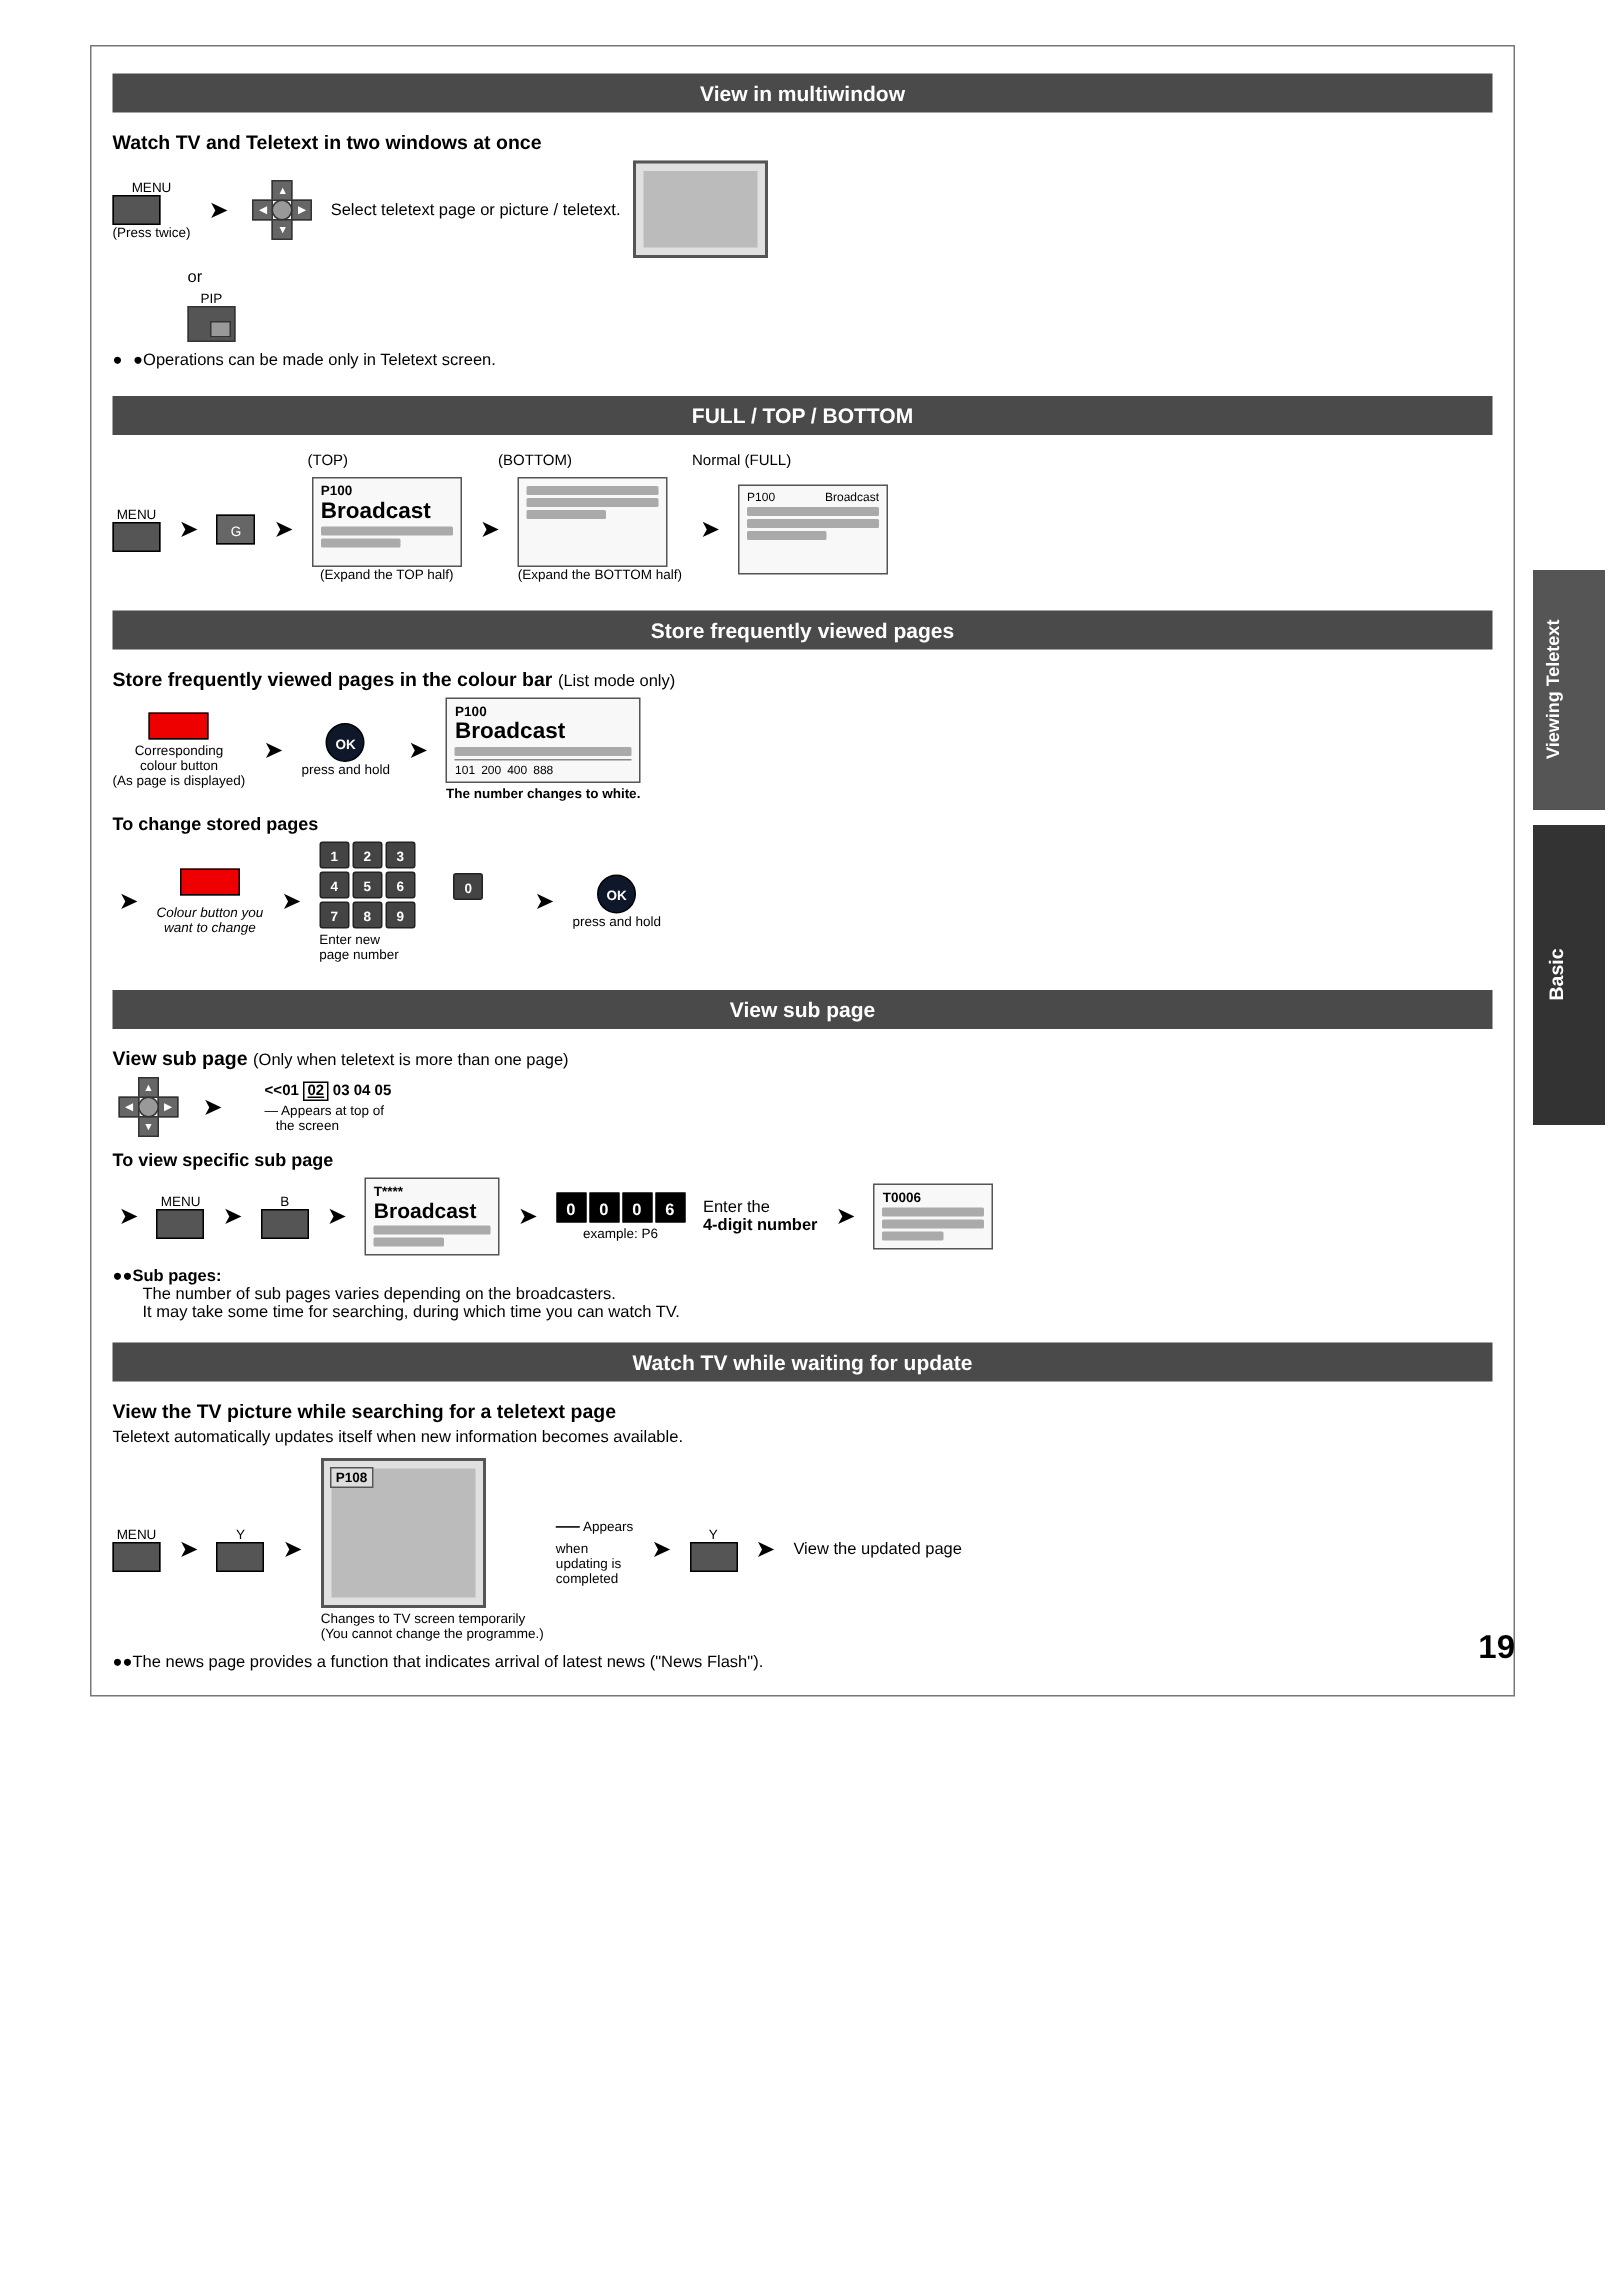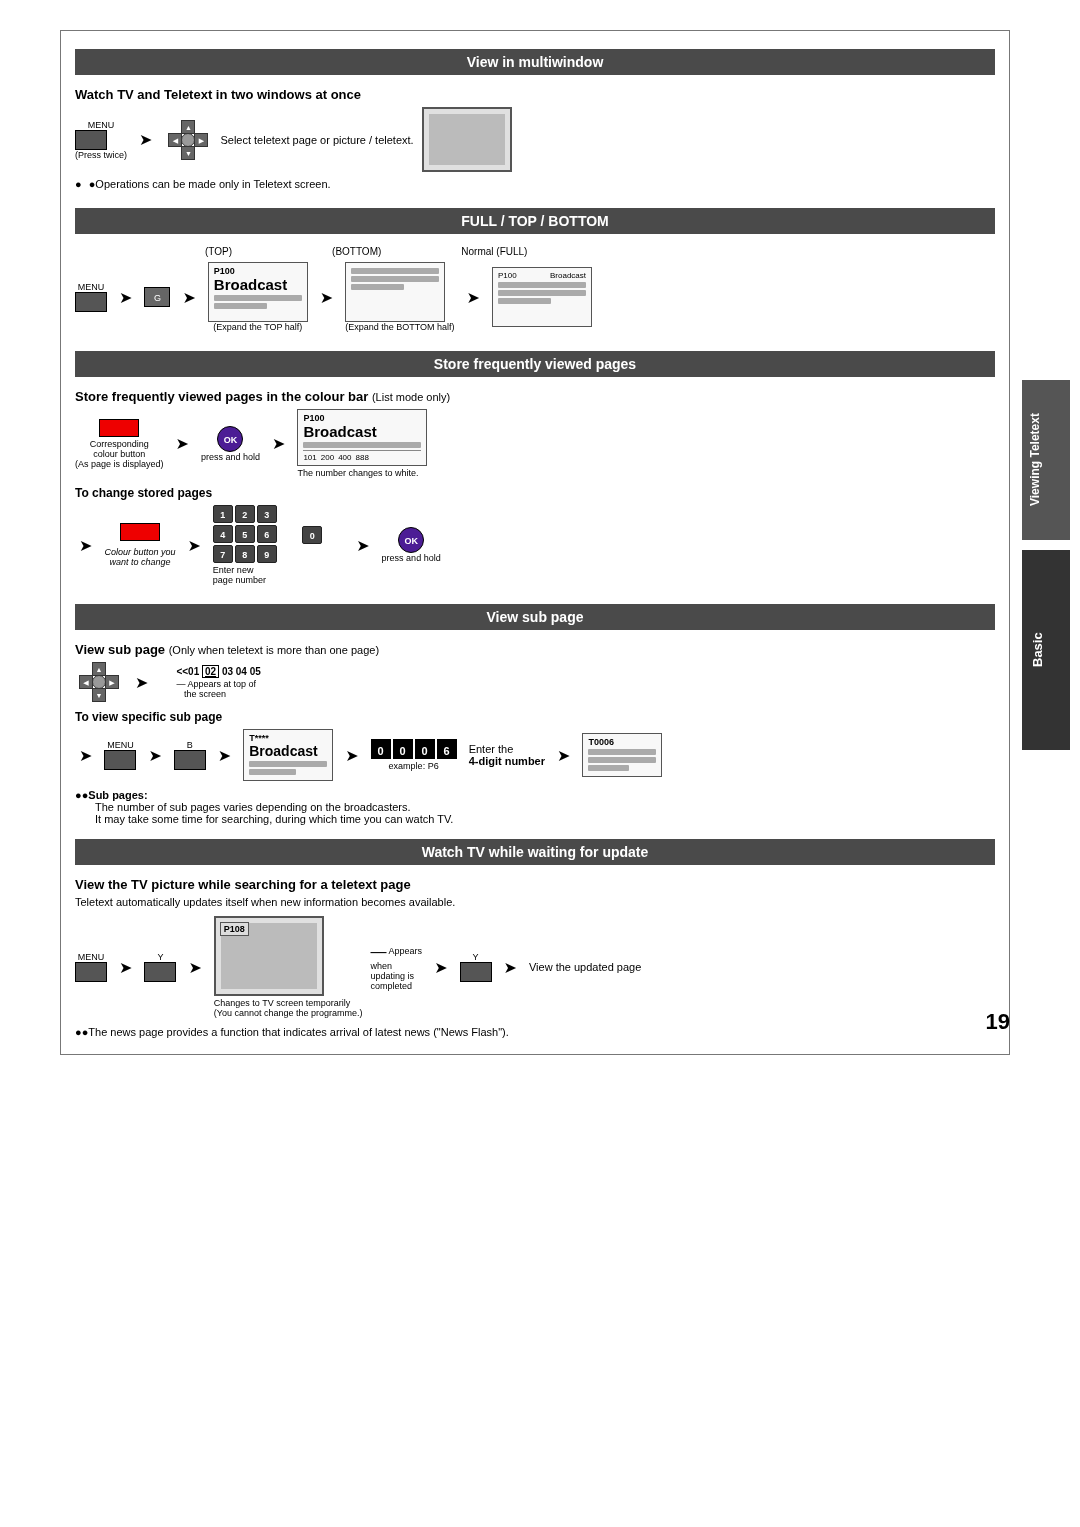--- a/index.html
+++ b/index.html
@@ -50,21 +50,21 @@
       height: 20px;
       vertical-align: middle;
       font-size: 9px;
       text-align: center;
       line-height: 20px;
     }
     .btn-ok {
       display: inline-block;
       border: 1.5px solid #000;
       border-radius: 50%;
-      background: #4c1d95;
+      background: #0f172a;
       color: #fff;
       width: 26px;
       height: 26px;
       vertical-align: middle;
       font-size: 9px;
       font-weight: bold;
       text-align: center;
       line-height: 26px;
     }
     .btn-colored {
@@ -358,20 +358,28 @@
           </div>
         </div>
 
         <span style="font-size:11px; vertical-align:middle;">Select teletext page or picture / teletext.</span>
 
         <div class="tv-thumb">
           <div class="tv-thumb-content"></div>
         </div>
       </div>
 
+      <div style="margin-left: 50px; margin-top: 2px;">
+        <span style="font-size:11px;">or</span>
+        <br>
+        <div style="margin-top:3px; display:inline-block;">
+          <div class="label-sm">PIP</div>
+          <div class="pip-icon"></div>
+        </div>
+      </div>
 
       <div class="note-bullet" style="font-size:11px; margin-top:6px;">
         <span>●Operations can be made only in Teletext screen.</span>
       </div>
     </div>
 
     <div class="section-header">
       <span>FULL / TOP / BOTTOM</span>
     </div>
 
@@ -466,21 +474,21 @@
             <div class="tele-header">P100</div>
             <div class="tele-title">Broadcast</div>
             <div class="tele-row"></div>
             <div class="tele-subpages">
               <span>101</span>
               <span>200</span>
               <span>400</span>
               <span>888</span>
             </div>
           </div>
-          <div style="font-size:9px; margin-top:2px;">The number changes to white.</div>
+          <div style="font-size:9px; margin-top:2px;font-weight:bold;">The number changes to white.</div>
         </div>
       </div>
 
       <div class="subhead-section">
         <span>To change stored pages</span>
       </div>
 
       <div class="row-flex">
         <span class="arrow">➤</span>
 
@@ -643,21 +651,21 @@
         <span class="arrow">➤</span>
 
         <div style="display:inline-block; vertical-align:middle; text-align:center;">
           <div class="label-sm">Y</div>
           <div class="btn-rect"></div>
         </div>
 
         <span class="arrow">➤</span>
 
         <div style="display:inline-block; vertical-align:middle; position:relative;">
-          <div class="tv-thumb" style="width:110px; height:80px;">
+          <div class="tv-thumb" style="width:110px; height:100px;">
             <div class="tv-thumb-content"></div>
             
             <div style="position:absolute; top:4px; left:4px; background:#ddd; border:1px solid #555; font-size:9px; font-weight:bold; padding:1px 3px;">P108</div>
           </div>
           <div style="font-size:9px; margin-top:2px;">
             <span>Changes to TV screen temporarily</span><br>
             <span>(You cannot change the programme.)</span>
           </div>
         </div>
 

